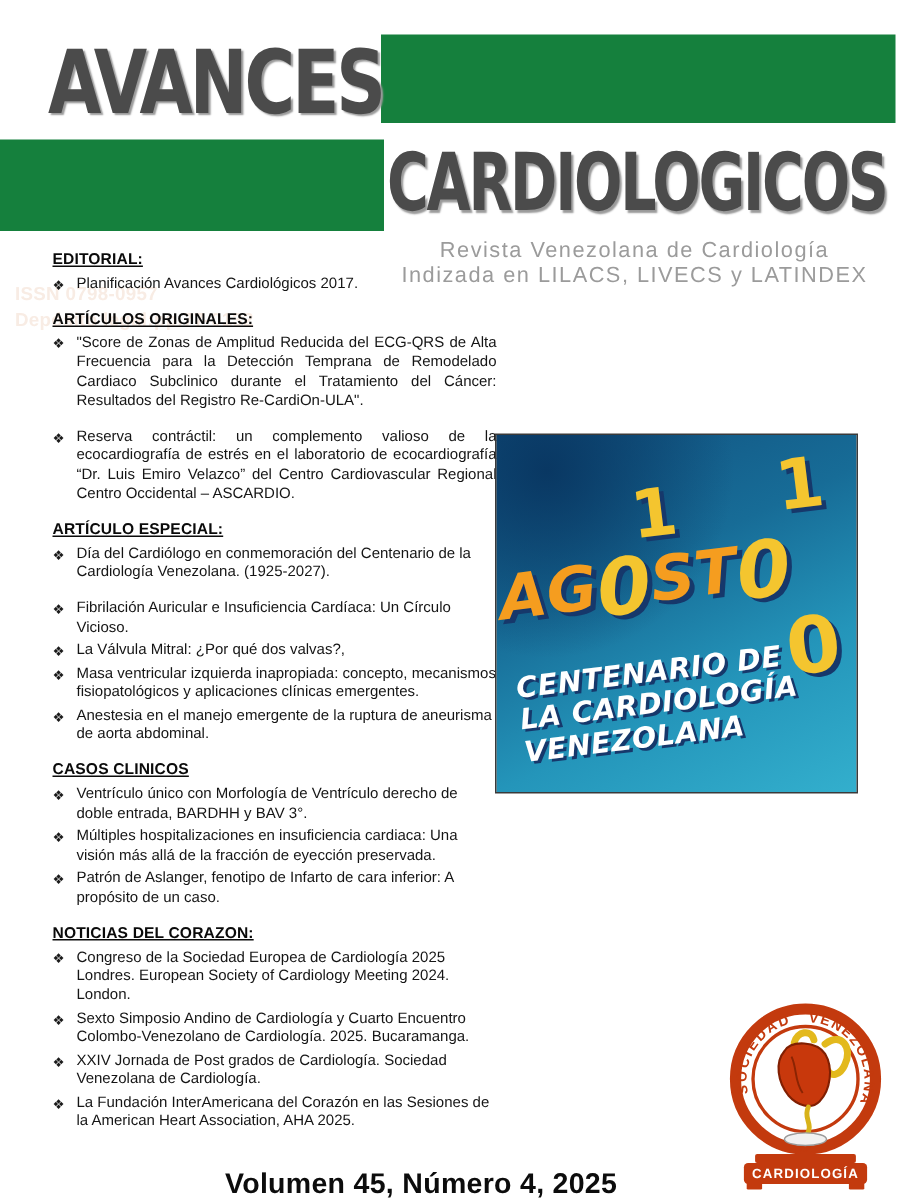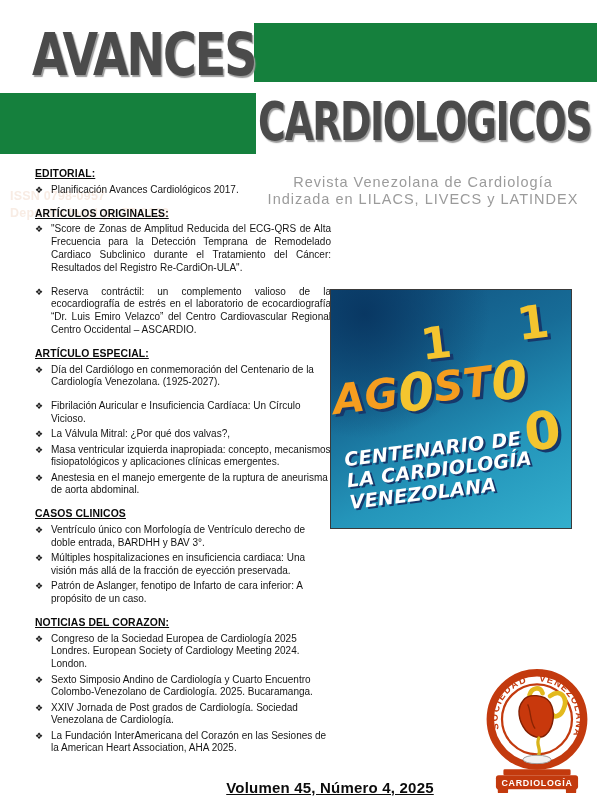--- a/index.html
+++ b/index.html
@@ -20,21 +20,21 @@
     text-shadow:1.5px 1.5px 1px #9a9a9a;
     transform-origin:top left;
   }
   .title1 { left:32px; top:8px; font-size:46px; letter-spacing:-2px; transform:scaleY(1.28); }
   .title2 { left:258px; top:79px; font-size:38px; letter-spacing:-1.5px; transform:scaleY(1.40); }
   .issn-block {
     position:absolute; left:10px; top:95px; color:#f8ece4;
     font-size:12.5px; font-weight:bold; line-height:17px; letter-spacing:0.2px;
   }
   .tagline {
-    position:absolute; left:250px; top:162px; width:346px; text-align:center;
+    position:absolute; left:250px; top:147px; width:346px; text-align:center;
     color:#9b9b9b; font-size:14.5px; line-height:17px; letter-spacing:1px;
   }
 
   
   .toc { position:absolute; left:35px; top:156px; width:296px; font-size:10px; line-height:12.8px; color:#151515; }
   .toc section { margin-bottom:11px; }
   .toc h3 {
     font-size:10.4px; font-weight:bold; text-decoration:underline;
     color:#0a0a0a; margin:0 0 3px 0; letter-spacing:0.1px;
   }
@@ -73,22 +73,22 @@
     font-size:19px; line-height:1.12; color:#ffffff; letter-spacing:0.4px;
     text-shadow:2px 2px 0 #16386b; white-space:nowrap;
   }
 
   
   .logo { position:absolute; left:481px; top:650px; width:112px; height:138px; }
   .logo svg { width:100%; height:100%; }
 
   
   .footer {
-    position:absolute; left:150px; top:767px; width:360px; text-align:center;
-    font-size:15px; font-weight:bold; color:#0c0c0c; letter-spacing:0.2px;text-decoration:underline;
+    position:absolute; left:150px; top:767px; width:360px; text-align:left;
+    font-size:19px; font-weight:bold; color:#0c0c0c; letter-spacing:0.2px;
   }
 </style>
 </head>
 <body>
 
 <div class="page">
 
   <div class="band band1"></div>
   <div class="mast-title title1">AVANCES</div>
 

